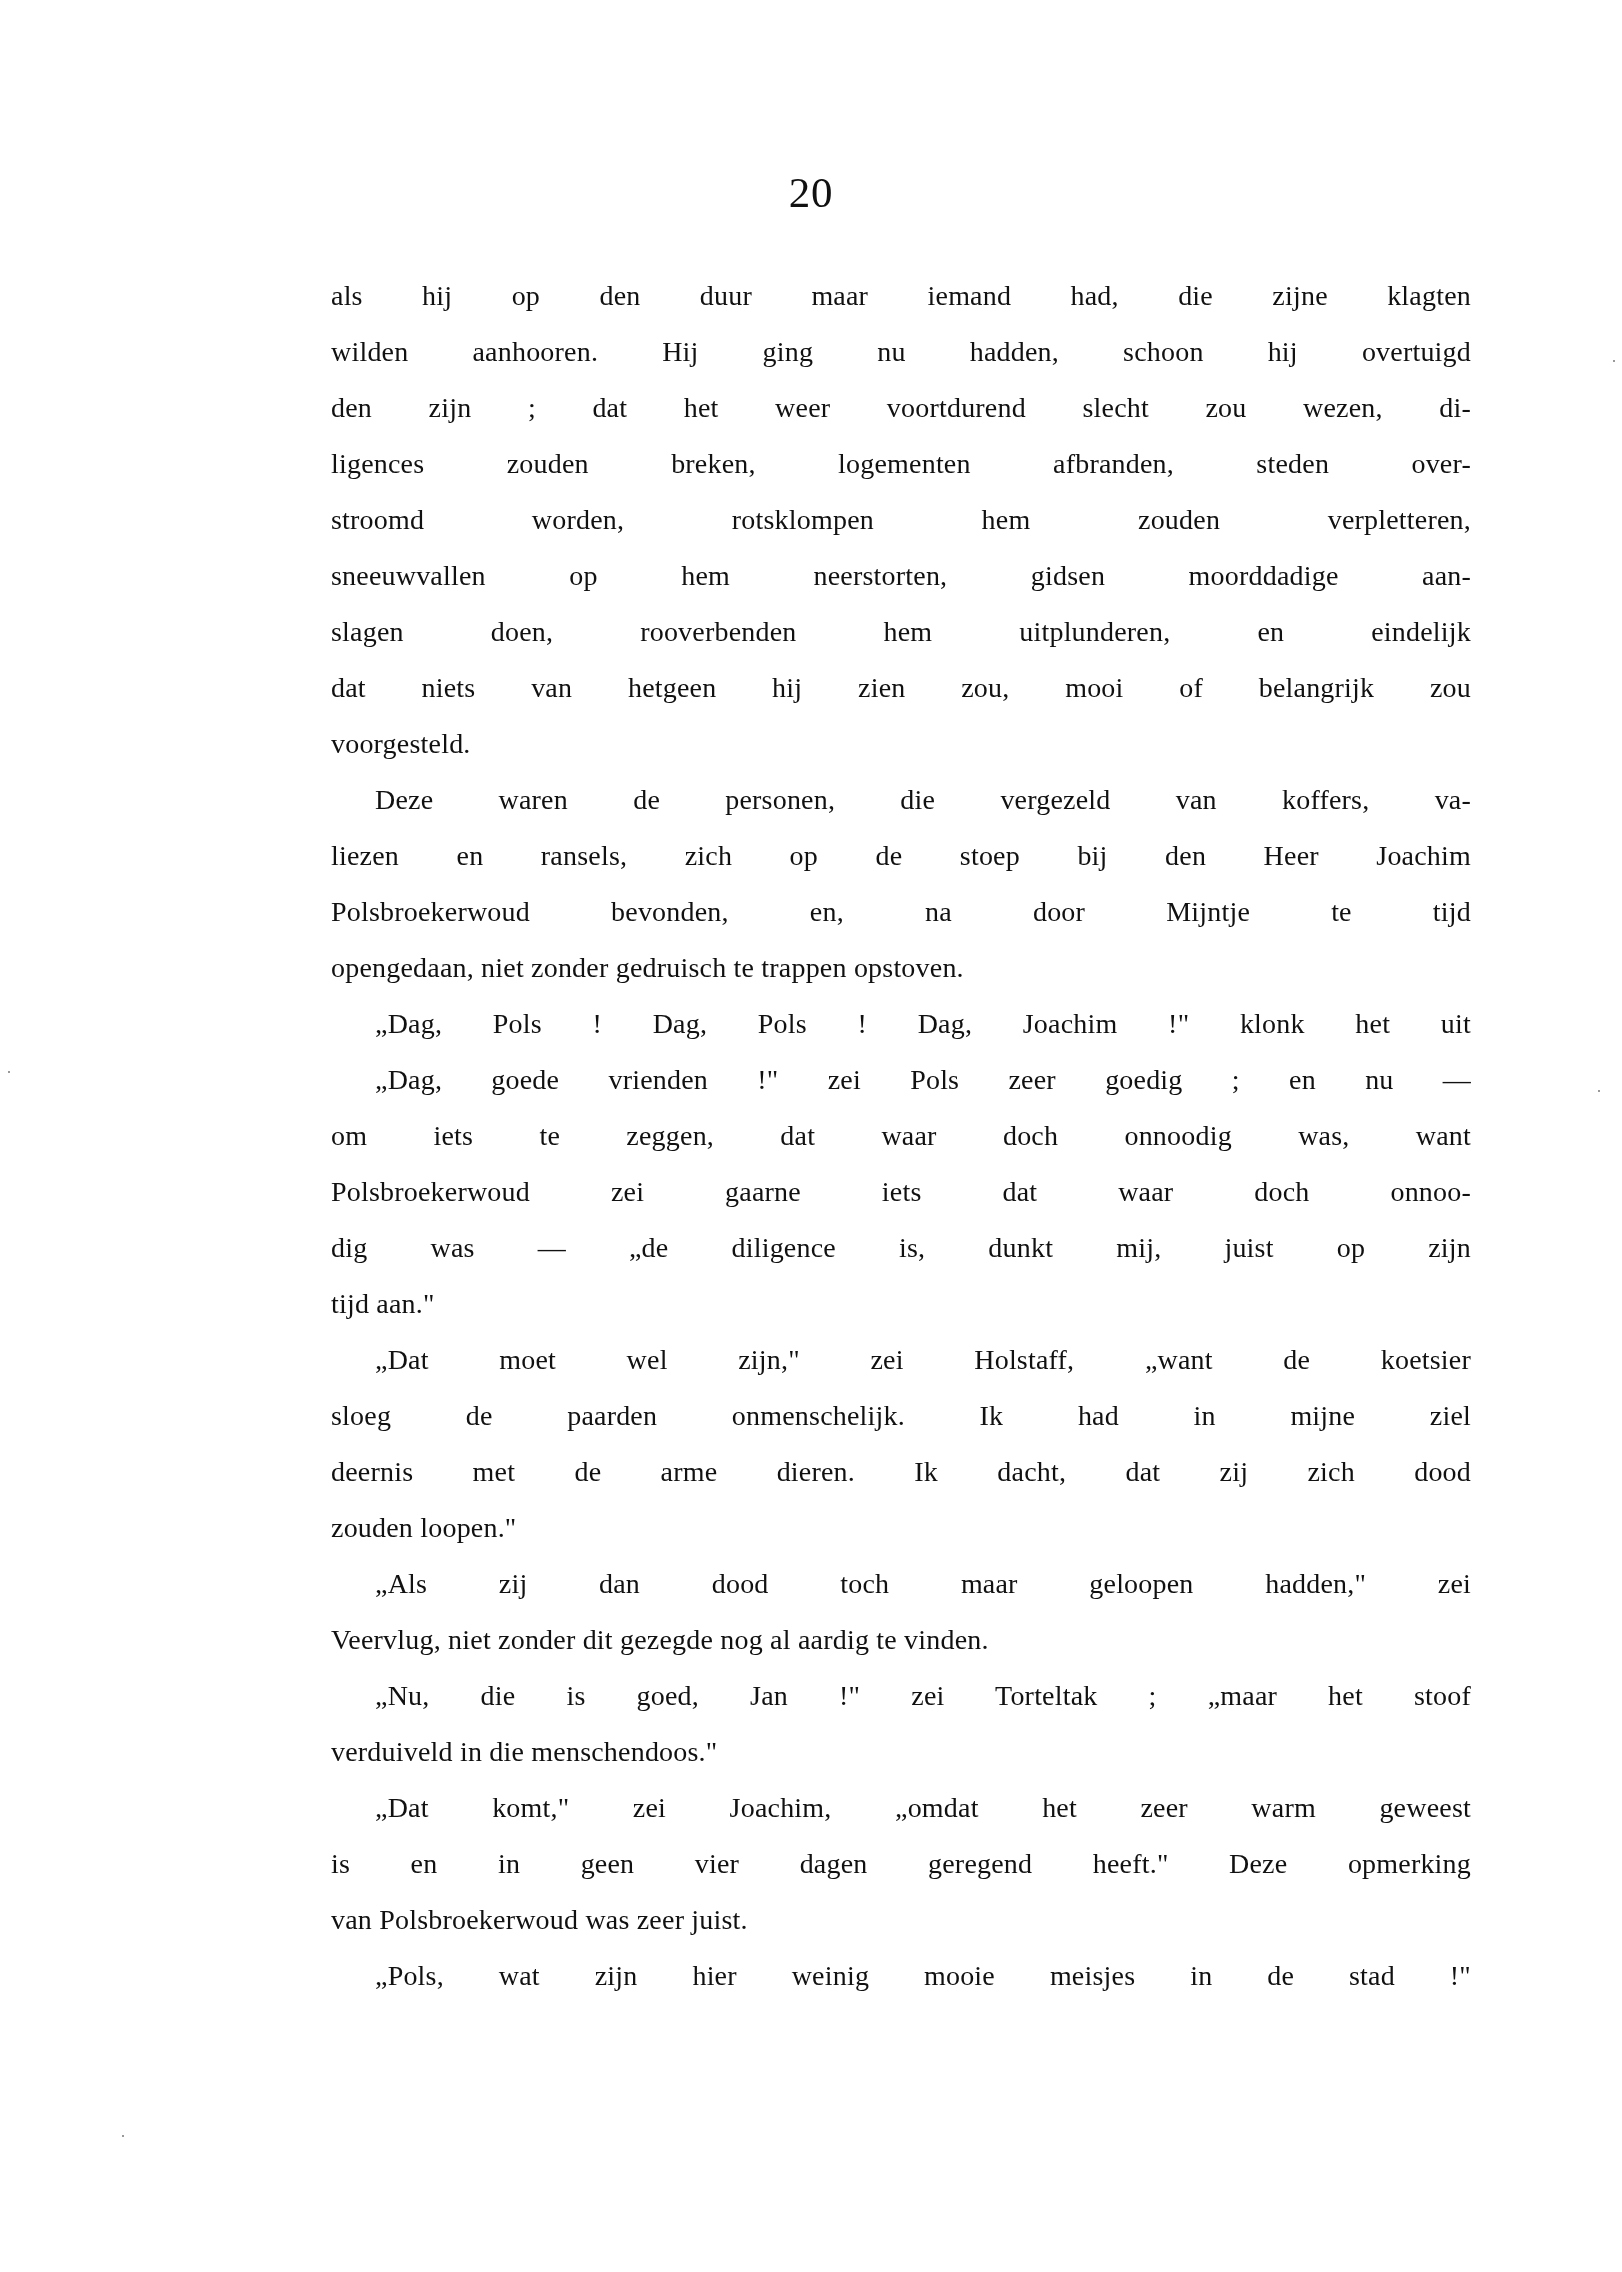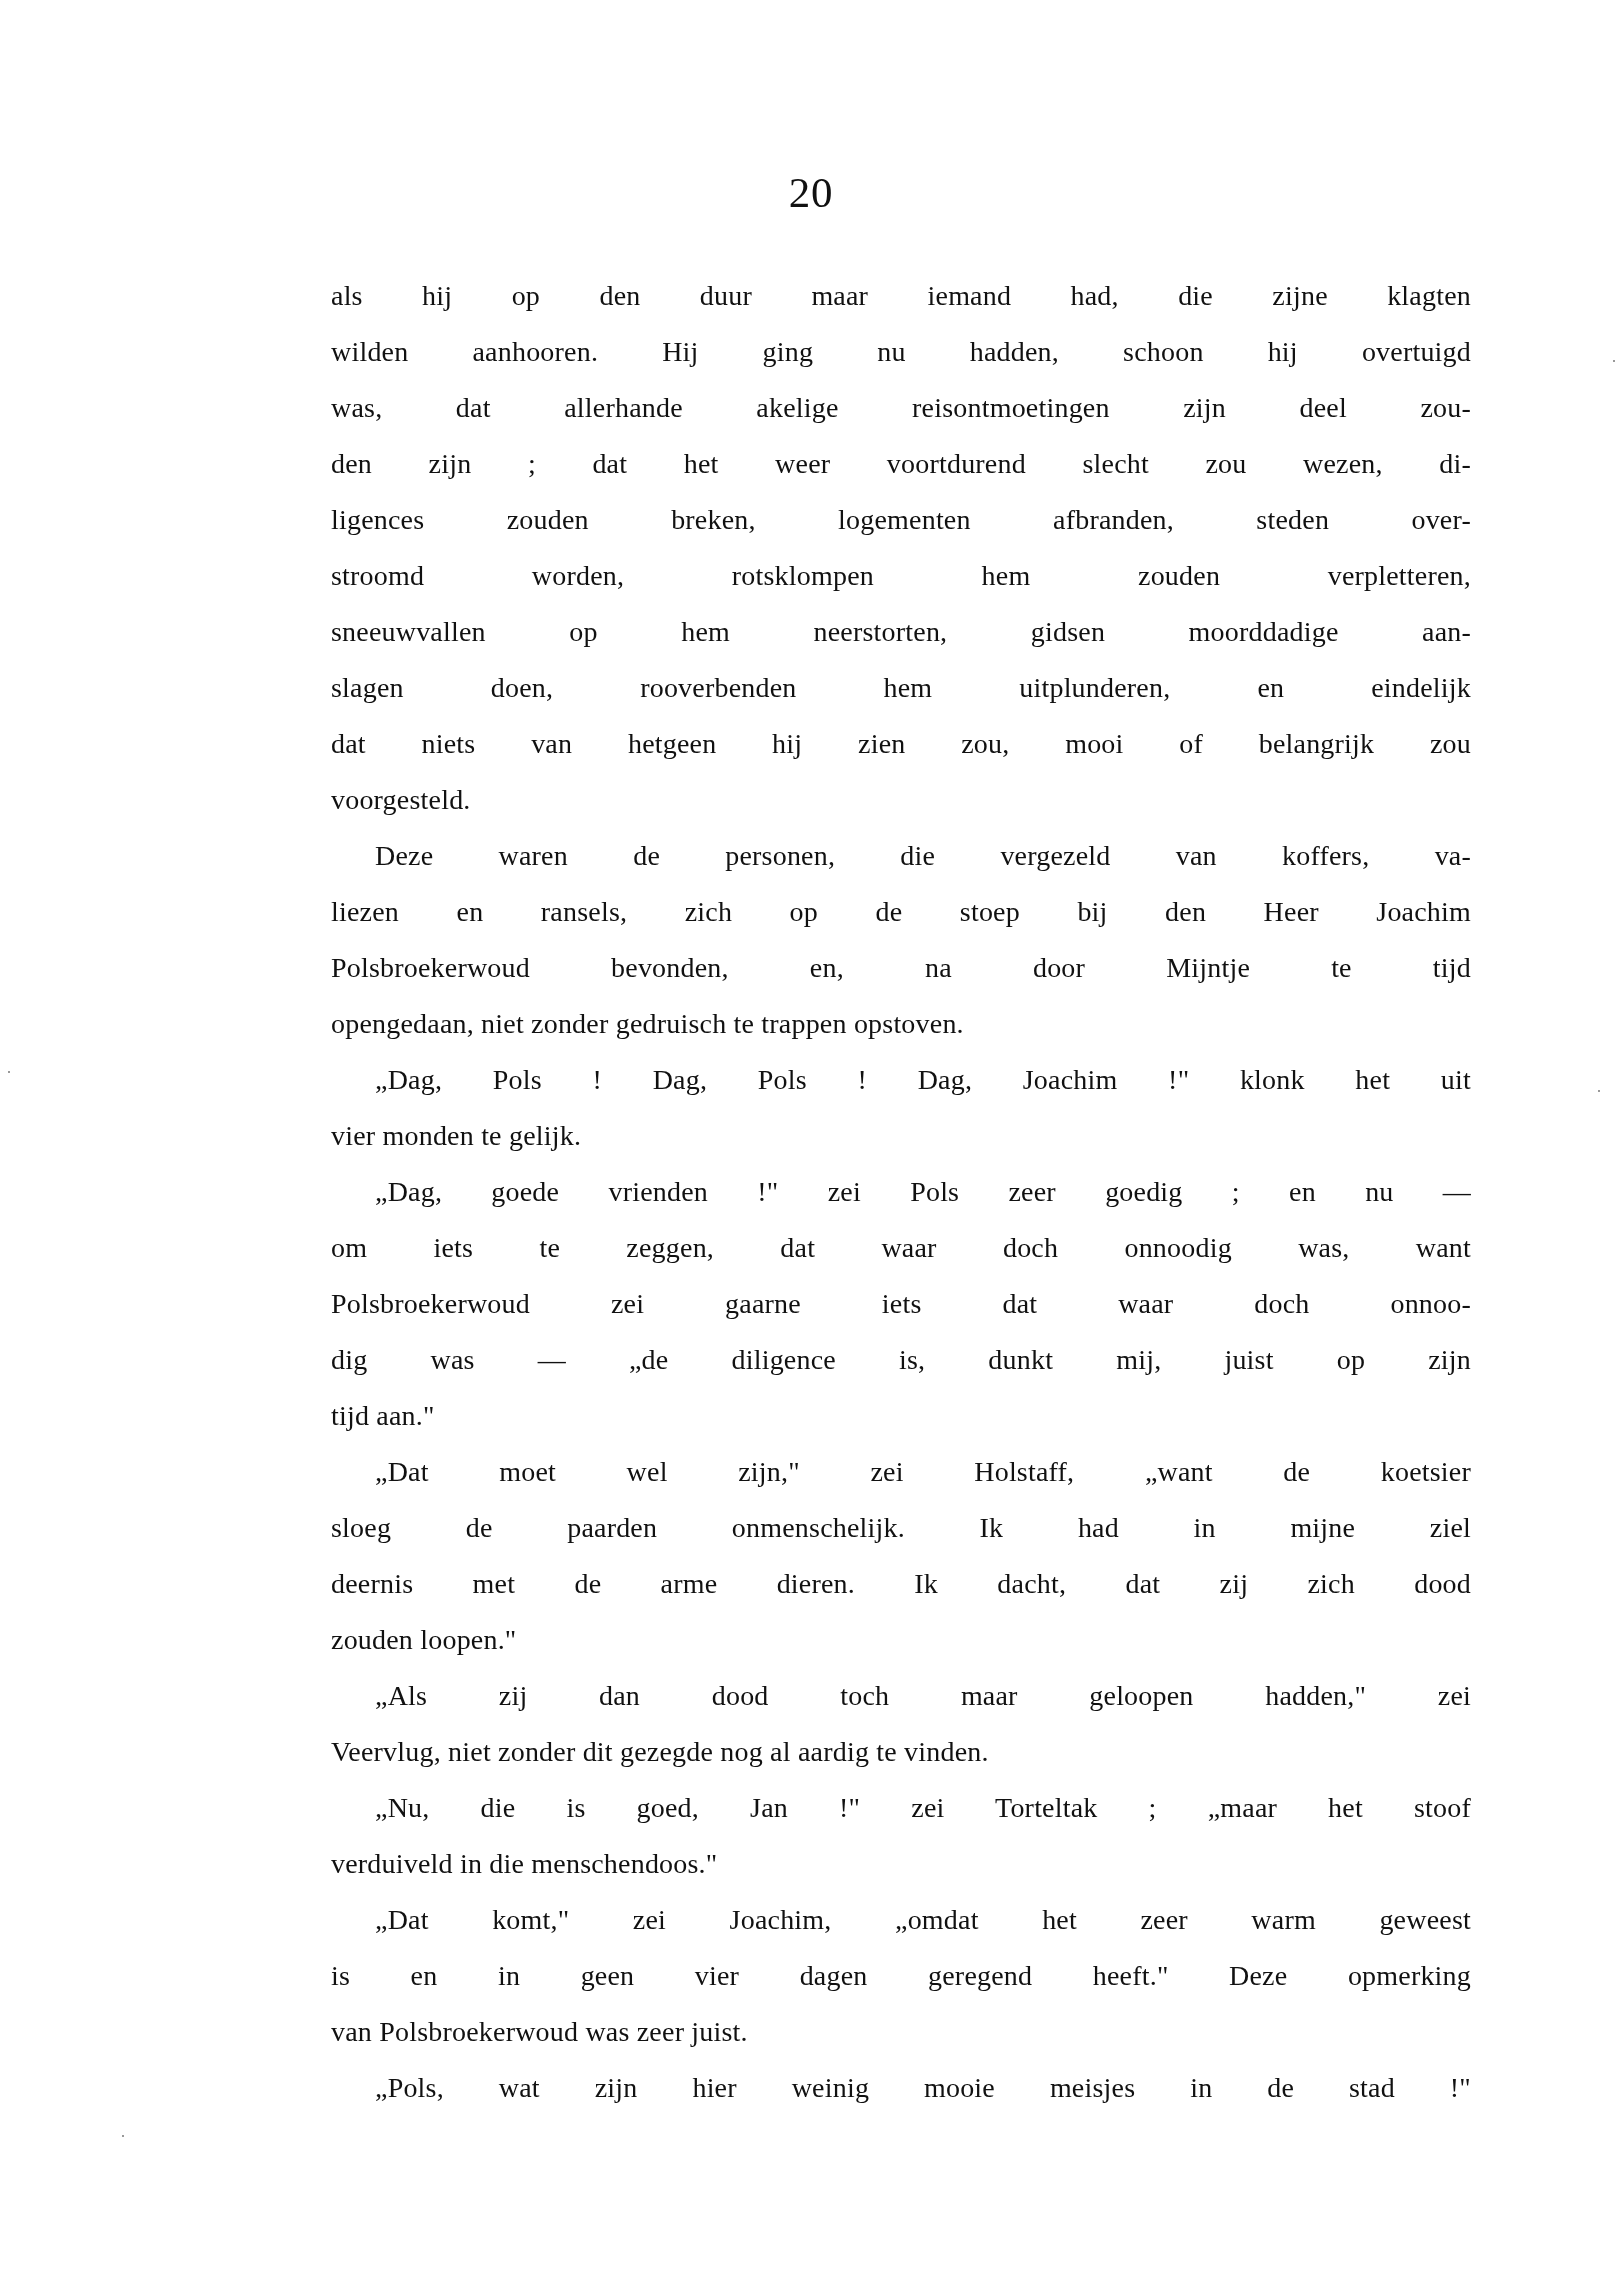--- a/index.html
+++ b/index.html
@@ -56,34 +56,32 @@
   }
 </style>
 </head>
 <body>
 
 <div class="page-number">20</div>
 
 <div class="text-block" id="text-block">
     <span class="line">als hij op den duur maar iemand had, die zijne klagten</span>
     <span class="line">wilden aanhooren. Hij ging nu hadden, schoon hij overtuigd</span>
-    <span class="line">was, dat allerhande akelige reisontmoetingen zijn deel zou-</span>
     <span class="line">den zijn ; dat het weer voortdurend slecht zou wezen, di-</span>
     <span class="line">ligences zouden breken, logementen afbranden, steden over-</span>
     <span class="line">stroomd worden, rotsklompen hem zouden verpletteren,</span>
     <span class="line">sneeuwvallen op hem neerstorten, gidsen moorddadige aan-</span>
     <span class="line">slagen doen, rooverbenden hem uitplunderen, en eindelijk</span>
     <span class="line">dat niets van hetgeen hij zien zou, mooi of belangrijk zou</span>
     <span class="line last">voorgesteld.</span>
     <span class="line indent">Deze waren de personen, die vergezeld van koffers, va-</span>
     <span class="line">liezen en ransels, zich op de stoep bij den Heer Joachim</span>
     <span class="line">Polsbroekerwoud bevonden, en, na door Mijntje te tijd</span>
     <span class="line last">opengedaan, niet zonder gedruisch te trappen opstoven.</span>
     <span class="line indent">„Dag, Pols ! Dag, Pols ! Dag, Joachim !" klonk het uit</span>
-    <span class="line last">vier monden te gelijk.</span>
     <span class="line indent">„Dag, goede vrienden !" zei Pols zeer goedig ; en nu —</span>
     <span class="line">om iets te zeggen, dat waar doch onnoodig was, want</span>
     <span class="line">Polsbroekerwoud zei gaarne iets dat waar doch onnoo-</span>
     <span class="line">dig was — „de diligence is, dunkt mij, juist op zijn</span>
     <span class="line last">tijd aan."</span>
     <span class="line indent">„Dat moet wel zijn," zei Holstaff, „want de koetsier</span>
     <span class="line">sloeg de paarden onmenschelijk. Ik had in mijne ziel</span>
     <span class="line">deernis met de arme dieren. Ik dacht, dat zij zich dood</span>
     <span class="line last">zouden loopen."</span>
     <span class="line indent">„Als zij dan dood toch maar geloopen hadden," zei</span>

